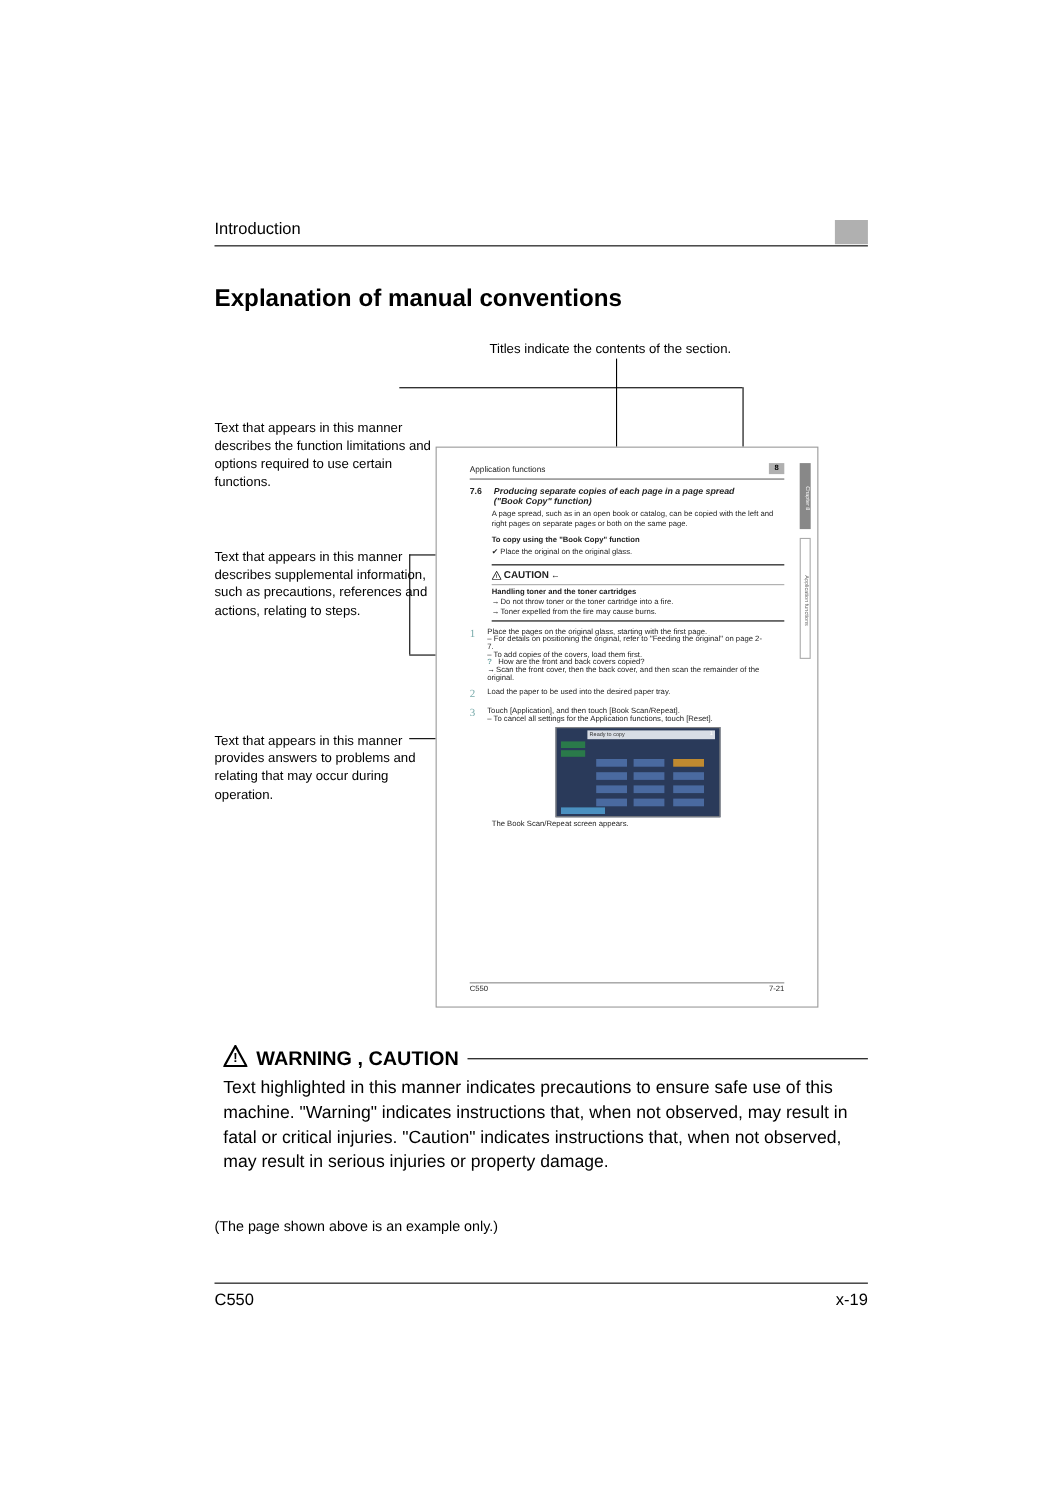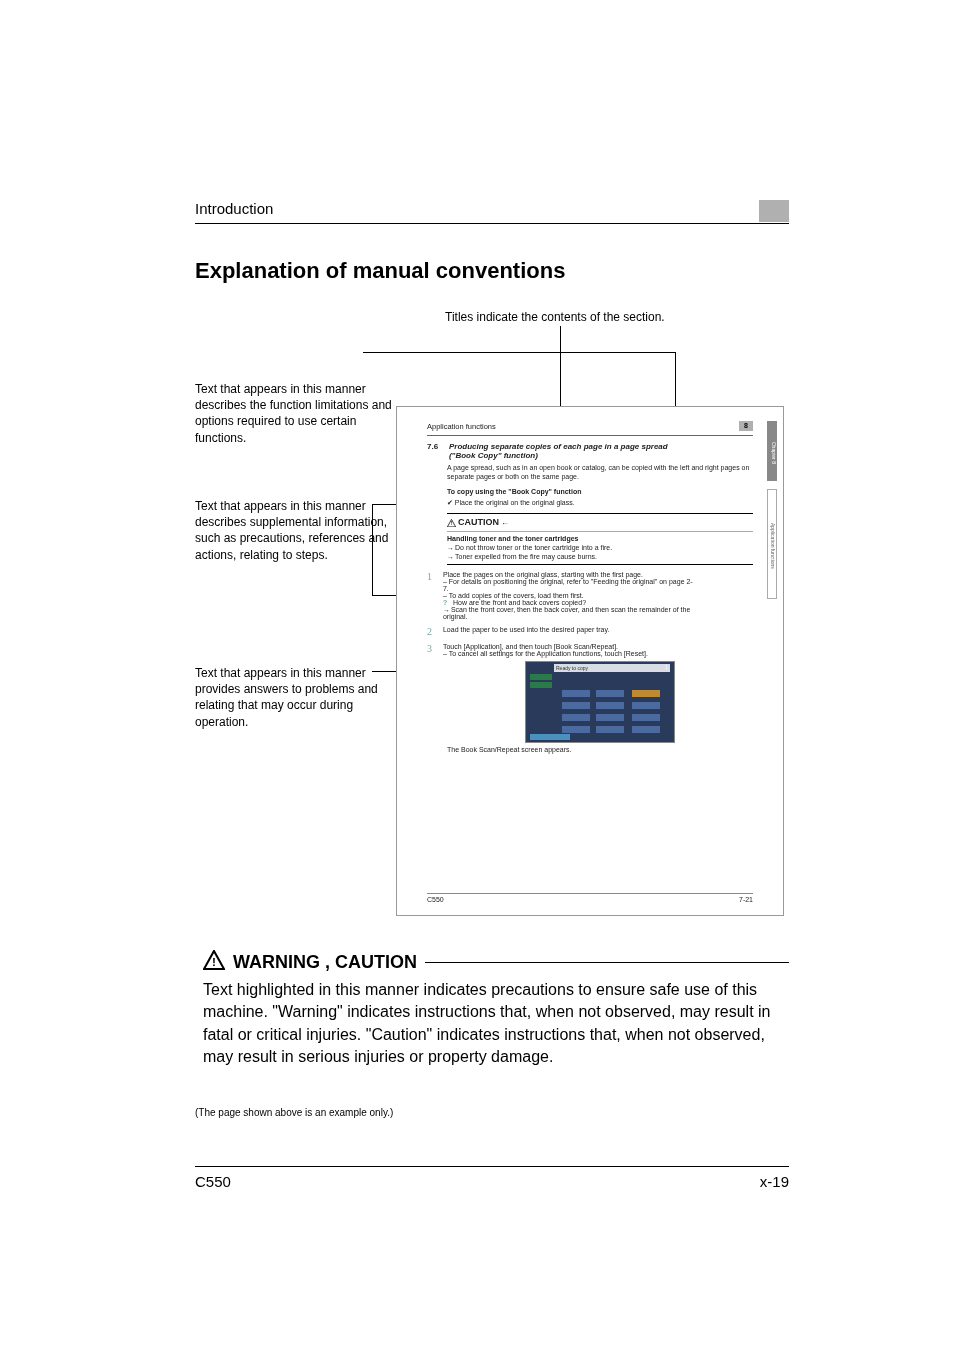--- a/index.html
+++ b/index.html
@@ -84,21 +84,21 @@
   .ll2b { top: 285px; left: 177px; width: 70px; }
   .ll2bv { position:absolute; top:194px; left:177px; width:1px; height:91px; background:#000;}
   .ll2b::after{content:"";position:absolute;right:-1px;top:-3px;border-top:3.5px solid transparent;border-bottom:3.5px solid transparent;border-left:6px solid #000;}
   .ll3 { top: 361px; left: 177px; width: 70px; }
   .ll3::after{content:"";position:absolute;right:-1px;top:-3px;border-top:3.5px solid transparent;border-bottom:3.5px solid transparent;border-left:6px solid #000;}
 
   .sample-page {
     position: absolute;
     top: 96px;
     left: 201px;
-    width: 388px;
+    width: 348px;
     height: 510px;
     border: 1px solid #999;
     background: #fff;
     font-size: 7px;
     padding: 14px 30px 14px 30px;
     color: #222;
   }
   .sp-header {
     display: flex;
     justify-content: space-between;
@@ -194,21 +194,21 @@
     position:relative;
   }
   .warning-title-row svg { width:22px; height:20px; flex-shrink:0;}
   .warning-title-row .ruleafter {
     flex:1; height:1px; background:#000;
   }
   .warning-desc {
     font-size: 16px; line-height:1.4; margin-top:4px;
   }
   .example-note {
-    font-size: 10px; margin-top: 38px;
+    font-size: 13px; margin-top: 38px;
   }
 
   .footer-row {
     position:absolute;
     bottom: 160px;
     left: 195px; right: 165px;
     border-top: 1px solid #000;
     display:flex; justify-content:space-between;
     font-size: 15px; padding-top:6px;
   }

